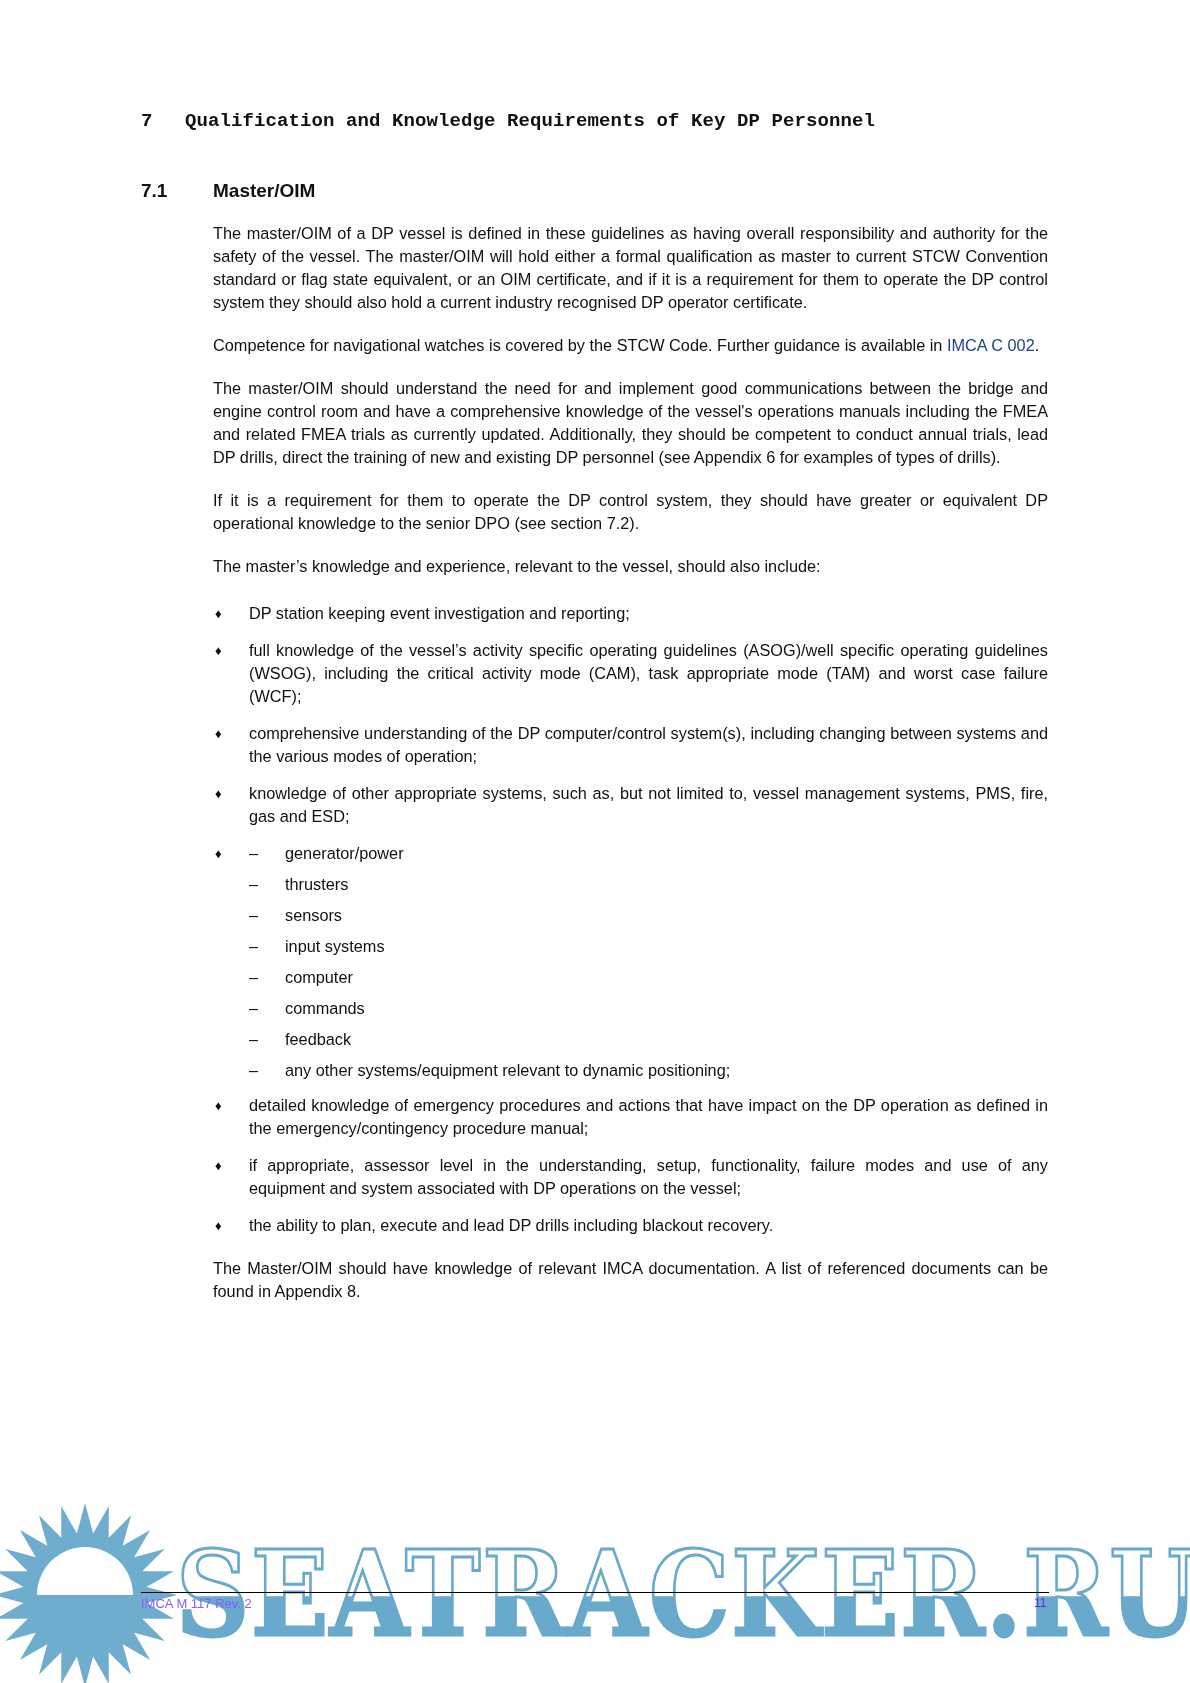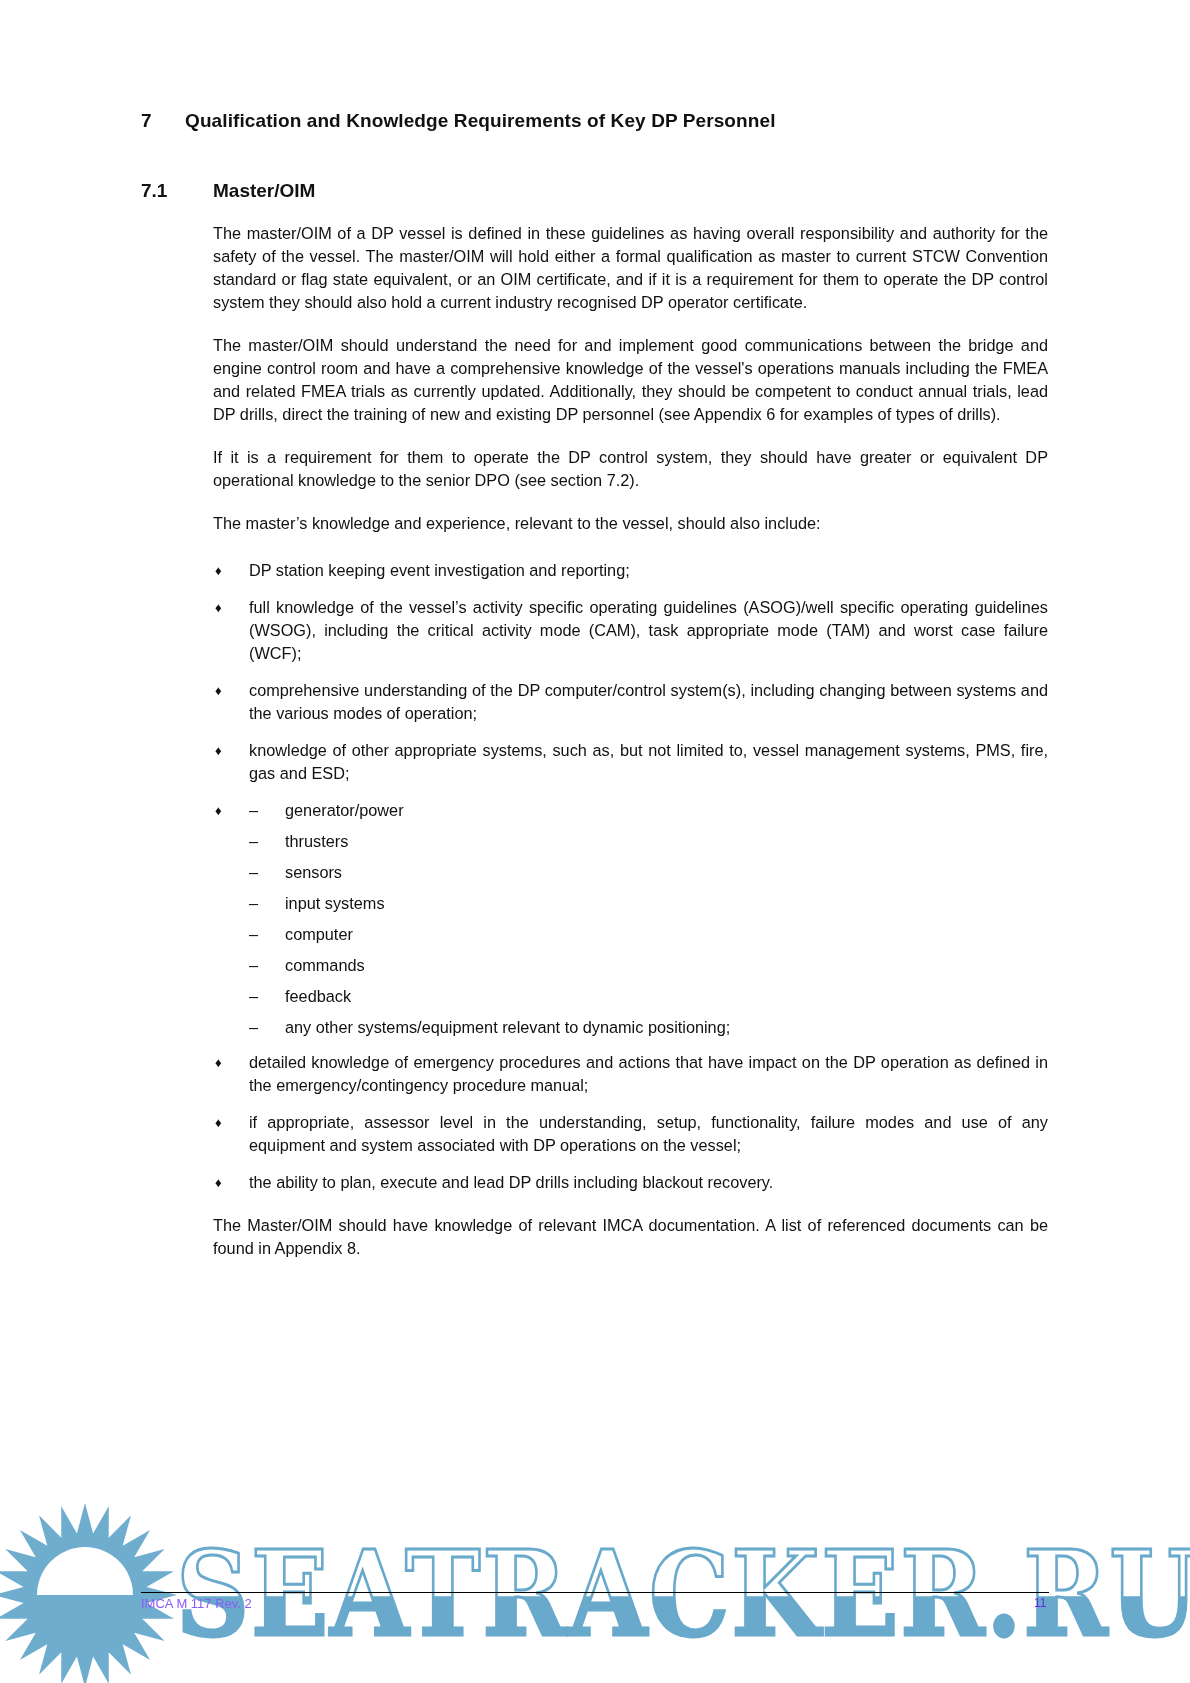--- a/index.html
+++ b/index.html
@@ -1,18 +1,18 @@
 <!DOCTYPE html>
 <html><head>
   <meta charset="utf-8">
   <style>
     html, body { margin: 0; padding: 0; background: #ffffff; }
     body { width: 1190px; height: 1683px; position: relative; overflow: hidden; font-family: "Liberation Sans", sans-serif; color: #111; }
     .page { position: absolute; left: 0; top: 0; width: 1190px; height: 1683px; }
-    .h1 { position: absolute; left: 141px; top: 110px; font-size: 19px; font-weight: bold; letter-spacing: 0.1px; }
+    .h1 { position: absolute; left: 141px; top: 110px; font-size: 19px; font-weight: bold; letter-spacing: 0.1px; font-family: Liberation Mono, monospace; }
     .h1 .num { display: inline-block; width: 44px; }
     .h2 { position: absolute; left: 141px; top: 180px; font-size: 19px; font-weight: bold; }
     .h2 .num { display: inline-block; width: 72px; }
     .body { position: absolute; left: 213px; top: 222px; width: 835px; font-size: 16.3px; line-height: 23px; }
     .body p { margin: 0 0 20px 0; text-align: justify; }
     .link { color: #1f3f8f; }
     ul.bullets { list-style: none; margin: 0 0 20px 0; padding: 0; }
     ul.bullets > li { position: relative; padding-left: 36px; margin-bottom: 14px; text-align: justify; }
     ul.bullets > li .marker { position: absolute; left: 2px; top: 0; font-size: 13px; }
     ul.sub { list-style: none; margin: 6px 0 0 0; padding: 0; }
@@ -33,20 +33,21 @@
   <div class="h1">
     <span class="num">7</span><span>Qualification and Knowledge Requirements of Key DP Personnel</span>
   </div>
 
   <div class="h2">
     <span class="num">7.1</span><span>Master/OIM</span>
   </div>
 
   <div class="body">
     <p>The master/OIM of a DP vessel is defined in these guidelines as having overall responsibility and authority for the safety of the vessel. The master/OIM will hold either a formal qualification as master to current STCW Convention standard or flag state equivalent, or an OIM certificate, and if it is a requirement for them to operate the DP control system they should also hold a current industry recognised DP operator certificate.</p>
+    <p><span>Competence for navigational watches is covered by the STCW Code.  Further guidance is available in </span><span class="link">IMCA C 002</span><span>.</span></p>
     <p>The master/OIM should understand the need for and implement good communications between the bridge and engine control room and have a comprehensive knowledge of the vessel's operations manuals including the FMEA and related FMEA trials as currently updated.  Additionally, they should be competent to conduct annual trials, lead DP drills, direct the training of new and existing DP personnel (see Appendix 6 for examples of types of drills).</p>
     <p>If it is a requirement for them to operate the DP control system, they should have greater or equivalent DP operational knowledge to the senior DPO (see section 7.2).</p>
     <p style="margin-bottom:24px;">The master’s knowledge and experience, relevant to the vessel, should also include:</p>
 
     <ul class="bullets">
       <li><span class="marker">♦</span><span>DP station keeping event investigation and reporting;</span></li>
       <li><span class="marker">♦</span><span>full knowledge of the vessel’s activity specific operating guidelines (ASOG)/well specific operating guidelines (WSOG), including the critical activity mode (CAM), task appropriate mode (TAM) and worst case failure (WCF);</span></li>
       <li><span class="marker">♦</span><span>comprehensive understanding of the DP computer/control system(s), including changing between systems and the various modes of operation;</span></li>
       <li><span class="marker">♦</span><span>knowledge of other appropriate systems, such as, but not limited to, vessel management systems, PMS, fire, gas and ESD;</span></li>
       <li style="margin-bottom:4px;"><span class="marker">♦</span>

